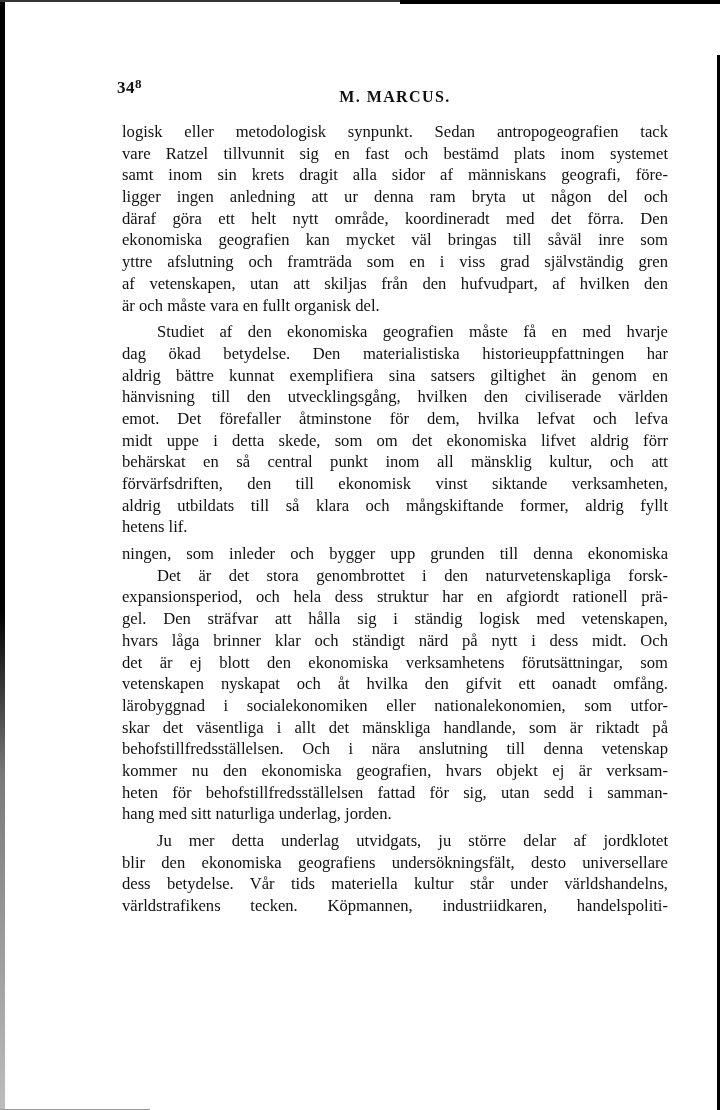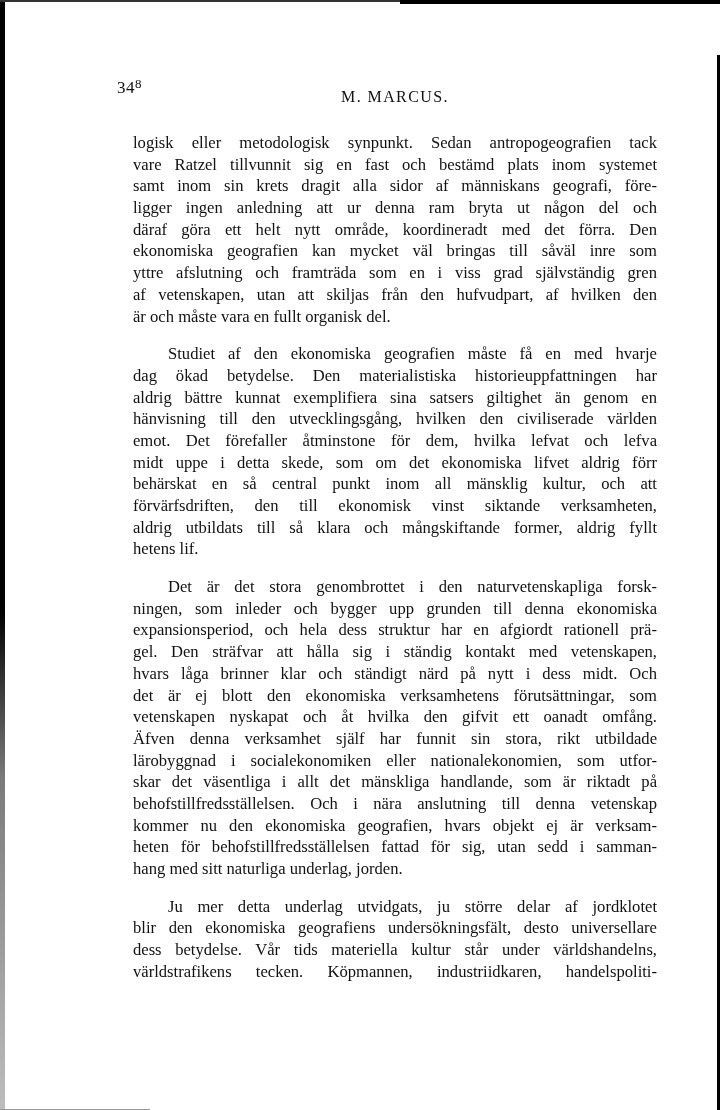--- a/index.html
+++ b/index.html
@@ -52,20 +52,21 @@
   }
   .page {
     position: absolute;
     left: 117px;
     top: 76px;
     width: 556px;
   }
   .running-head {
     position: relative;
     height: 40px;
+    font-weight: bold;
   }
   .page-number {
     position: absolute;
     left: 0;
     top: 0;
     font-size: 17px;
     letter-spacing: 0.5px;
   }
   .page-number sup {
     font-size: 13px;
@@ -90,21 +91,21 @@
     height: 21.7px;
     overflow: hidden;
   }
   .line.final {
     text-align-last: left;
   }
   .line.indent {
     text-indent: 35px;
   }
   .para {
-    margin: 16px;
+    margin: 5px;
     font-size: 16.6px;
     line-height: 21.7px;
   }
 </style>
 </head>
 <body>
 
 <div class="scan-edge-left"></div>
 <div class="scan-edge-top-left"></div>
 <div class="scan-edge-top"></div>
@@ -137,28 +138,27 @@
       <span class="line">hänvisning till den utvecklingsgång, hvilken den civiliserade världen</span>
       <span class="line">emot. Det förefaller åtminstone för dem, hvilka lefvat och lefva</span>
       <span class="line">midt uppe i detta skede, som om det ekonomiska lifvet aldrig förr</span>
       <span class="line">behärskat en så central punkt inom all mänsklig kultur, och att</span>
       <span class="line">förvärfsdriften, den till ekonomisk vinst siktande verksamheten,</span>
       <span class="line">aldrig utbildats till så klara och mångskiftande former, aldrig fyllt</span>
       <span class="line final">hetens lif.</span>
     </div>
 
     <div class="para">
+      <span class="line">ningen, som inleder och bygger upp grunden till denna ekonomiska</span>
       <span class="line indent">Det är det stora genombrottet i den naturvetenskapliga forsk-</span>
-      <span class="line">ningen, som inleder och bygger upp grunden till denna ekonomiska</span>
       <span class="line">expansionsperiod, och hela dess struktur har en afgiordt rationell prä-</span>
-      <span class="line">gel. Den sträfvar att hålla sig i ständig kontakt med vetenskapen,</span>
+      <span class="line">gel. Den sträfvar att hålla sig i ständig logisk med vetenskapen,</span>
       <span class="line">hvars låga brinner klar och ständigt närd på nytt i dess midt. Och</span>
       <span class="line">det är ej blott den ekonomiska verksamhetens förutsättningar, som</span>
       <span class="line">vetenskapen nyskapat och åt hvilka den gifvit ett oanadt omfång.</span>
-      <span class="line">Äfven denna verksamhet själf har funnit sin stora, rikt utbildade</span>
       <span class="line">lärobyggnad i socialekonomiken eller nationalekonomien, som utfor-</span>
       <span class="line">skar det väsentliga i allt det mänskliga handlande, som är riktadt på</span>
       <span class="line">behofstillfredsställelsen. Och i nära anslutning till denna vetenskap</span>
       <span class="line">kommer nu den ekonomiska geografien, hvars objekt ej är verksam-</span>
       <span class="line">heten för behofstillfredsställelsen fattad för sig, utan sedd i samman-</span>
       <span class="line final">hang med sitt naturliga underlag, jorden.</span>
     </div>
 
     <div class="para">
       <span class="line indent">Ju mer detta underlag utvidgats, ju större delar af jordklotet</span>

